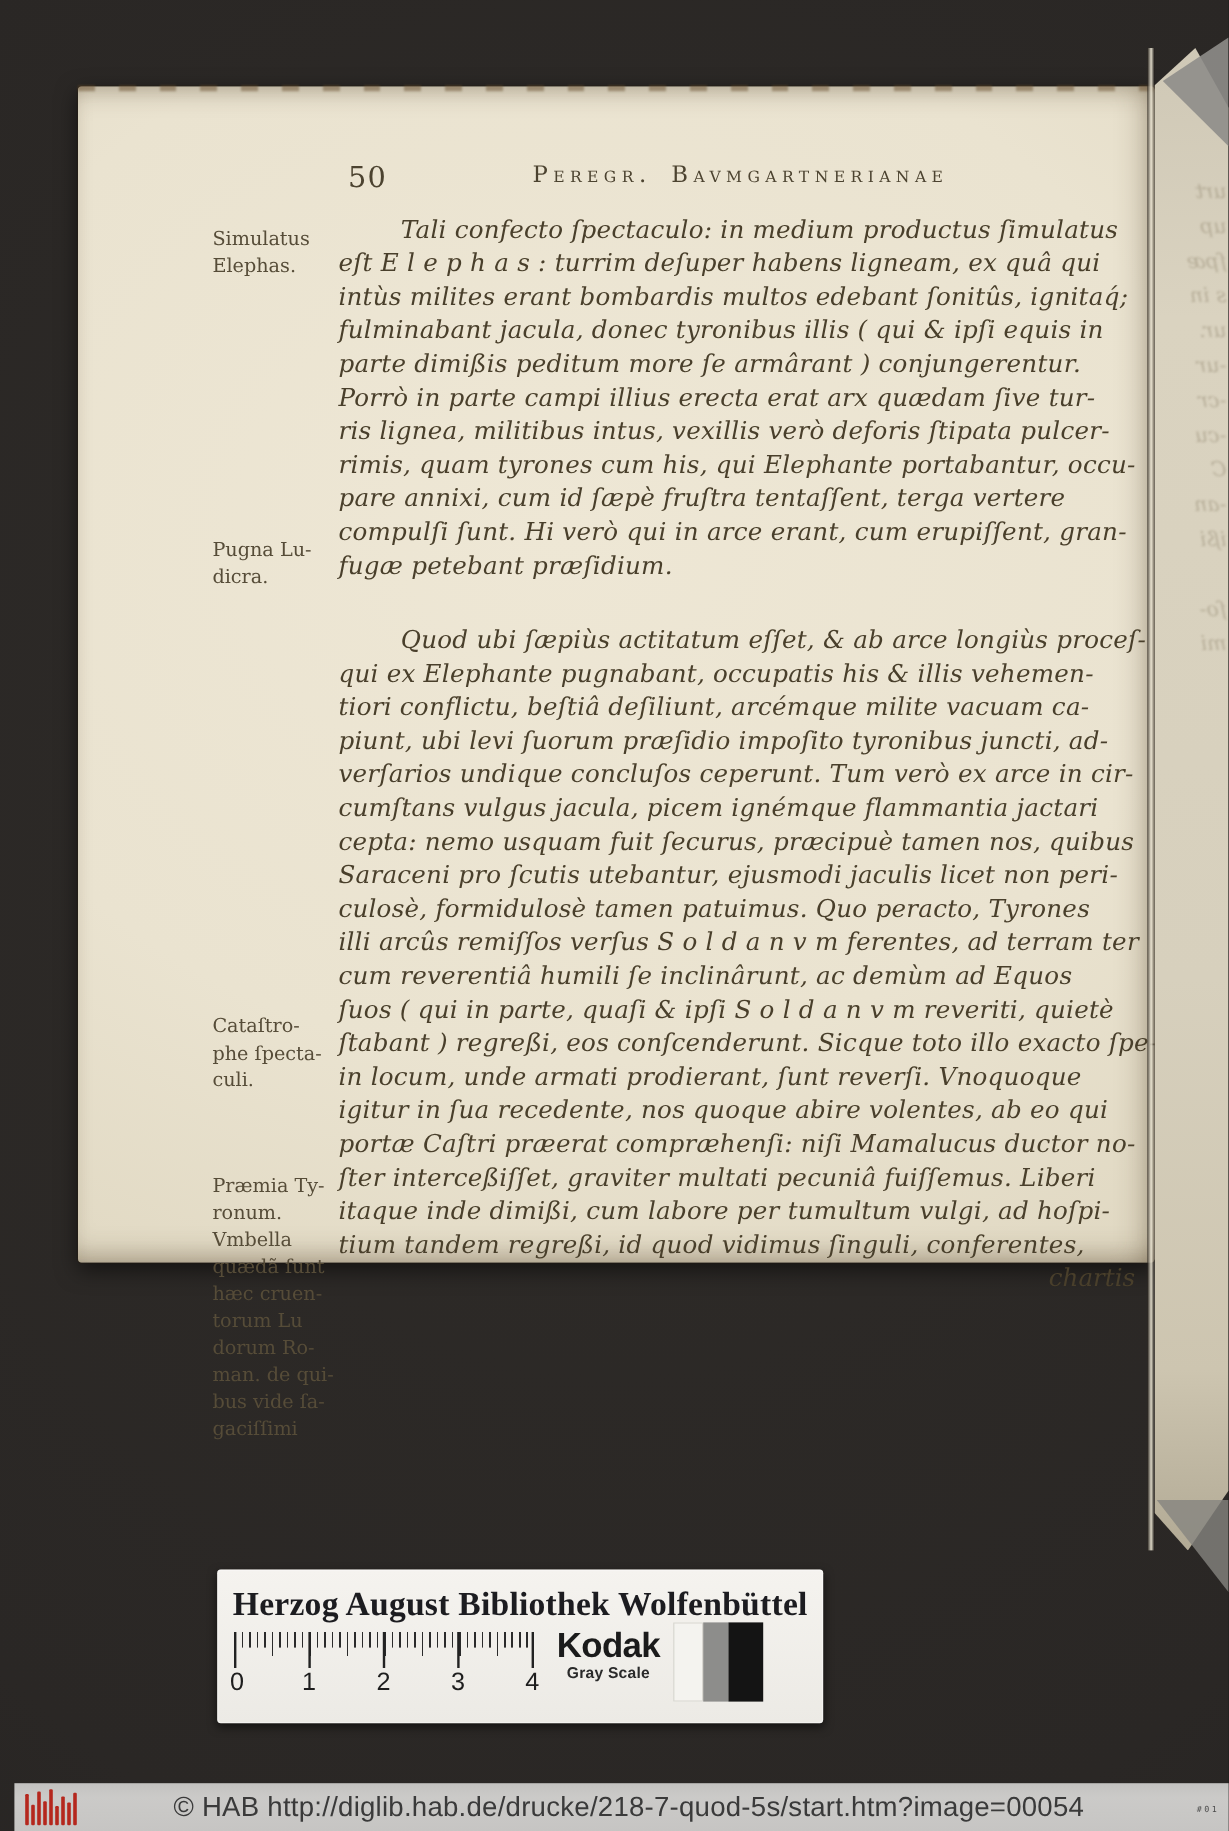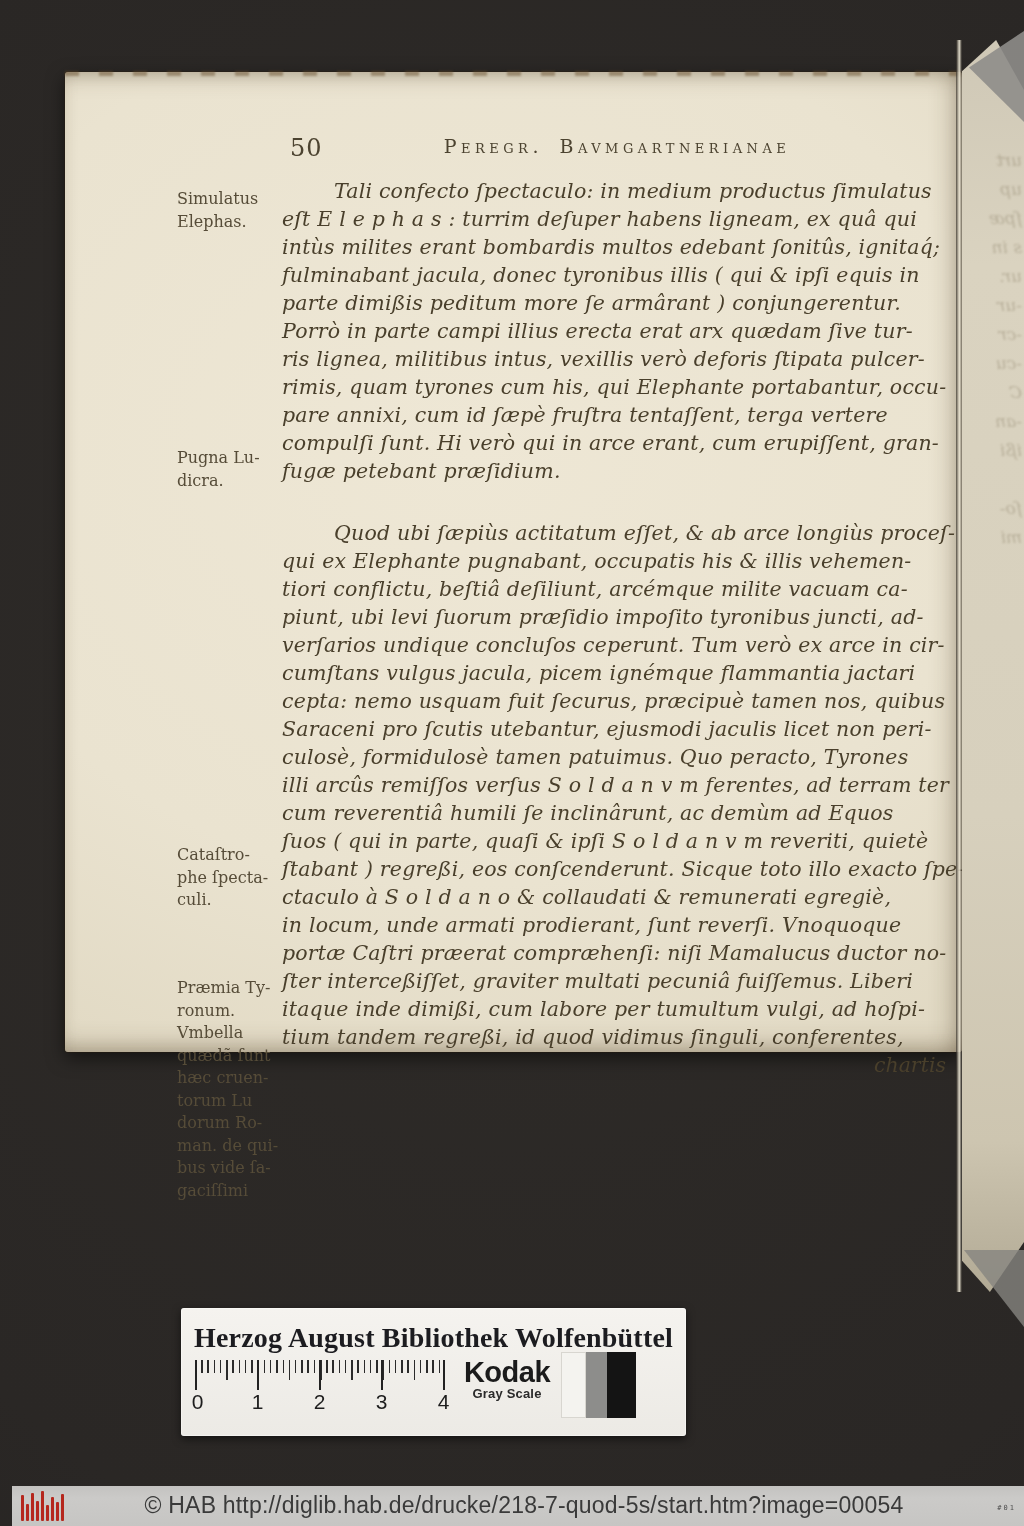--- a/index.html
+++ b/index.html
@@ -165,22 +165,22 @@
           <div>piunt, ubi levi ſuorum præſidio impoſito tyronibus juncti, ad-</div>
           <div>verſarios undique concluſos ceperunt. Tum verò ex arce in cir-</div>
           <div>cumſtans vulgus jacula, picem ignémque flammantia jactari</div>
           <div>cepta: nemo usquam fuit ſecurus, præcipuè tamen nos, quibus</div>
           <div>Saraceni pro ſcutis utebantur, ejusmodi jaculis licet non peri-</div>
           <div>culosè, formidulosè tamen patuimus.  Quo peracto, Tyrones</div>
           <div>illi arcûs remiſſos verſus S o l d a n v m ferentes, ad terram ter</div>
           <div>cum reverentiâ humili ſe inclinârunt, ac demùm ad Equos</div>
           <div>ſuos ( qui in parte, quaſi &amp; ipſi S o l d a n v m reveriti, quietè</div>
           <div>ſtabant ) regreßi, eos conſcenderunt.  Sicque toto illo exacto ſpe-</div>
-          <div>ctaculo à S o l d a n o &amp; collaudati &amp; remunerati egregiè,</div>
           <div>in locum, unde armati prodierant, ſunt reverſi.  Vnoquoque</div>
+          <div>igitur in ſua recedente, nos quoque abire volentes, ab eo qui</div>
           <div>portæ Caſtri præerat compræhenſi: niſi Mamalucus ductor no-</div>
           <div>ſter interceßiſſet, graviter multati pecuniâ fuiſſemus.  Liberi</div>
           <div>itaque inde dimißi, cum labore per tumultum vulgi, ad hoſpi-</div>
           <div>tium tandem regreßi, id quod vidimus ſinguli, conferentes,</div>
         </div>
       <div class="catchword">chartis</div>
     </div>
   </div>
 
   <div class="gutter-line"></div>

